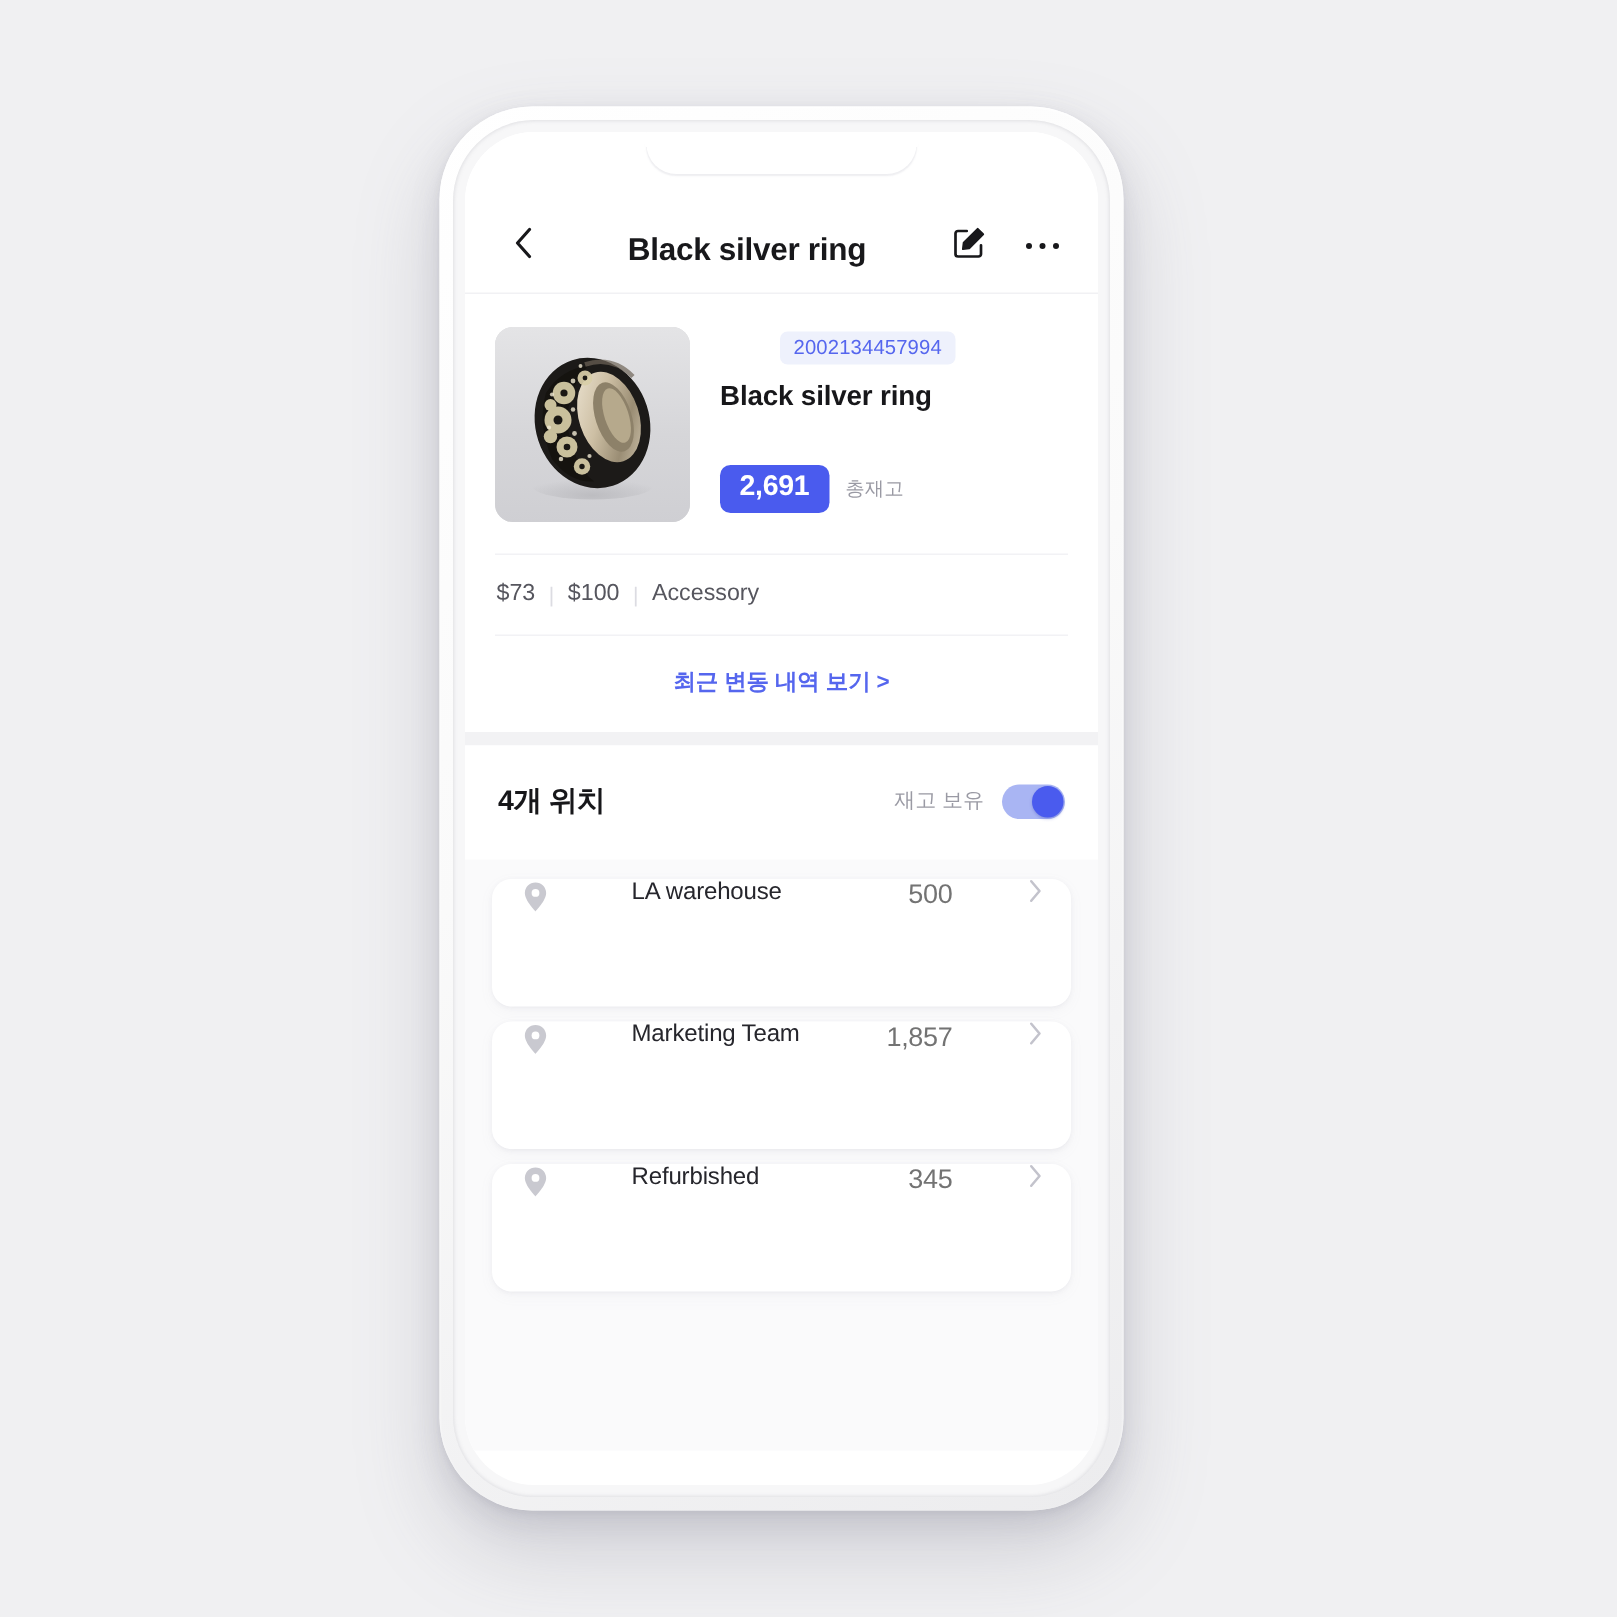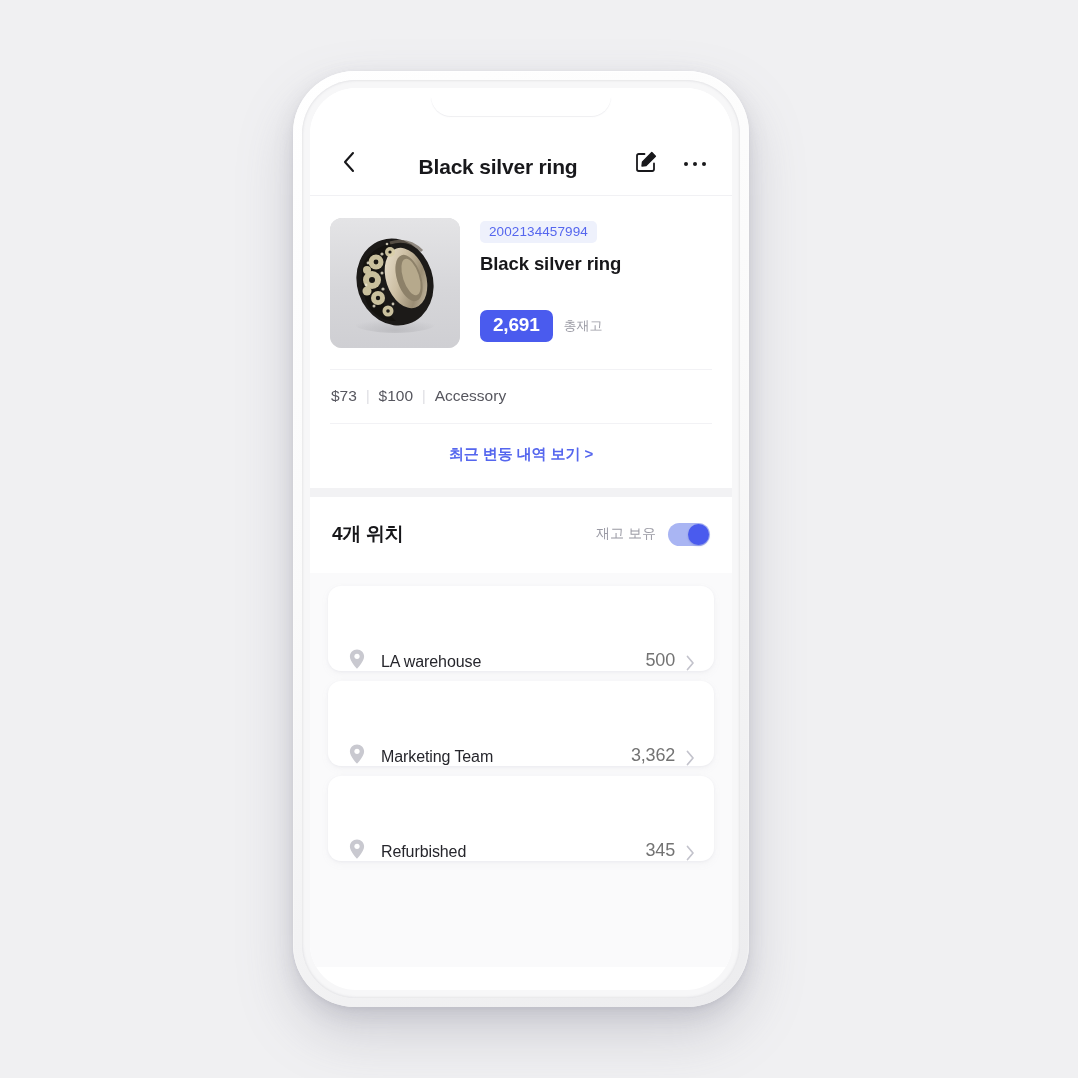--- a/index.html
+++ b/index.html
@@ -154,20 +154,21 @@
     flex-direction: column;
   }
   .sku-pill {
     align-self: flex-start;
     background: #eef1fc;
     color: #5566ee;
     font-size: 13.5px;
     padding: 3px 9px 4px 9px;
     border-radius: 5px;
     letter-spacing: 0.1px;
+    margin-left: 40px;
   }
   .prod-name {
     margin-top: 10px;
     font-size: 18.5px;
     font-weight: bold;
     color: #17171a;
     letter-spacing: -0.1px;
   }
   .stock-row {
     margin-top: auto;
@@ -276,24 +277,25 @@
     padding: 13px 18px 0 18px;
     display: flex;
     flex-direction: column;
     gap: 10px;
   }
   .loc-card {
     background: #fff;
     border-radius: 13px;
     height: 85px;
     display: flex;
-    align-items: flex-end;
+    align-items: flex-start;
     padding: 0 19px 0 18px;
     box-shadow: 0 1px 3px rgba(150,150,165,0.10), 0 3px 9px rgba(150,150,165,0.06);
     cursor: pointer;
+    gap: 40px;
   }
   .pin-icon {
     flex: 0 0 auto;
     width: 22px; height: 24px;
     display: flex; align-items: center; justify-content: center;
     margin-right: 13px;
   }
   .loc-name {
     font-size: 16px;
     color: #26262c;
@@ -467,21 +469,21 @@
         </div>
 
         <div class="loc-card">
           <span class="pin-icon">
             <svg width="18" height="22" viewBox="0 0 18 22" fill="none">
               <path d="M9 1.4c-4 0-7.1 3.1-7.1 7 0 5.1 7.1 12.2 7.1 12.2s7.1-7.1 7.1-12.2c0-3.9-3.1-7-7.1-7z" fill="#c9c9d0"></path>
               <circle cx="9" cy="8.3" r="2.6" fill="#ffffff"></circle>
             </svg>
           </span>
           <span class="loc-name">Marketing Team</span>
-          <span class="loc-qty">3,362</span>
+          <span class="loc-qty">1,857</span>
           <span class="loc-chev">
             <svg width="9" height="16" viewBox="0 0 9 16" fill="none">
               <path d="M1.5 1.5 L7 8 L1.5 14.5" stroke="#c3c3cc" stroke-width="1.7" stroke-linecap="round" stroke-linejoin="round"></path>
             </svg>
           </span>
         </div>
 
         <div class="loc-card">
           <span class="pin-icon">
             <svg width="18" height="22" viewBox="0 0 18 22" fill="none">

